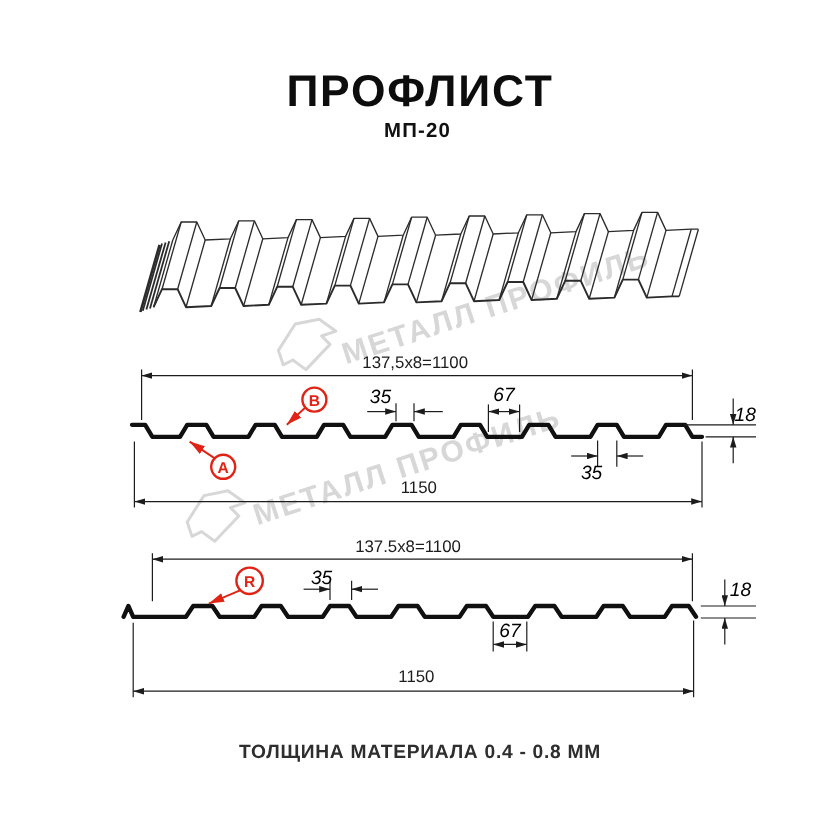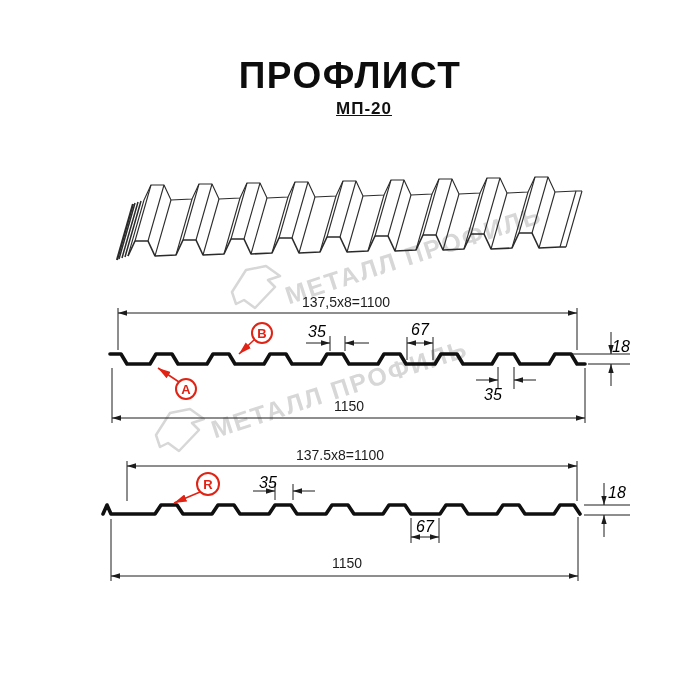--- a/index.html
+++ b/index.html
@@ -18,21 +18,21 @@
        color:#e02314;font-weight:bold;font-size:13px;display:flex;
        align-items:center;justify-content:center;background:transparent;}
   svg{position:absolute;left:0;top:0;}
 </style>
 </head>
 <body>
 
 <div class="page">
 
   <div class="abs ctr title" style="left:350px;top:76px;">ПРОФЛИСТ</div>
-  <div class="abs ctr subtitle" style="left:364px;top:109px;text-decoration:underline;">МП-20</div>
+  <div class="abs ctr subtitle" style="left:348px;top:109px;">МП-20</div>
 
   <div class="abs" style="left:228px;top:263px;">
     <svg width="58" height="48" viewBox="0 0 58 48" style="position:static">
       <path d="M4 29 L18 7 L38 3 L52 13 L40 17 L47 24 L27 45 L16 37 L8 41 Z" fill="none" stroke="#d7d7d7" stroke-width="2.5" stroke-linejoin="round"></path>
     </svg>
   </div>
   <div class="abs wm-text" style="left:286px;top:282px;transform:rotate(-18deg);">МЕТАЛЛ ПРОФИЛЬ</div>
 
   <div class="abs" style="left:152px;top:406px;">
     <svg width="58" height="48" viewBox="0 0 58 48" style="position:static">
@@ -191,13 +191,14 @@
 
   <div class="abs ctr dim-lg" style="left:340px;top:455px;">137.5x8=1100</div>
   <div class="abs ctr dim" style="left:268px;top:483px;">35</div>
   <div class="abs ctr dim" style="left:425px;top:527px;">67</div>
   <div class="abs ctr dim" style="left:617px;top:493px;">18</div>
   <div class="abs ctr dim-lg" style="left:347px;top:563px;">1150</div>
   <div class="abs tag" style="left:196px;top:472px;width:24px;height:24px;">
       <span>R</span>
     </div>
 
+  <div class="abs ctr footer-note" style="left:350px;top:628px;">ТОЛЩИНА МАТЕРИАЛА 0.4 - 0.8 ММ</div>
 </div>
 
 </body></html>

